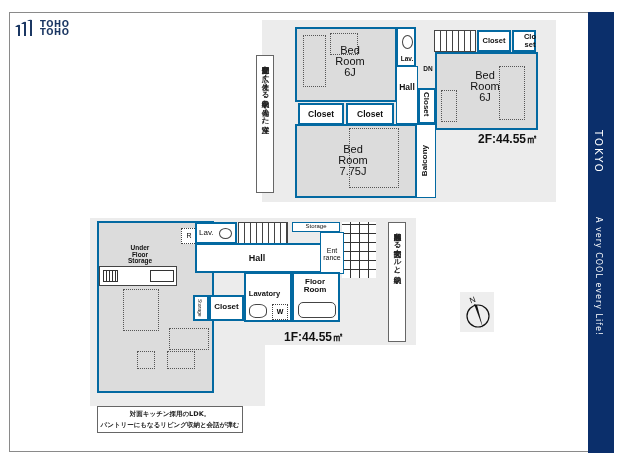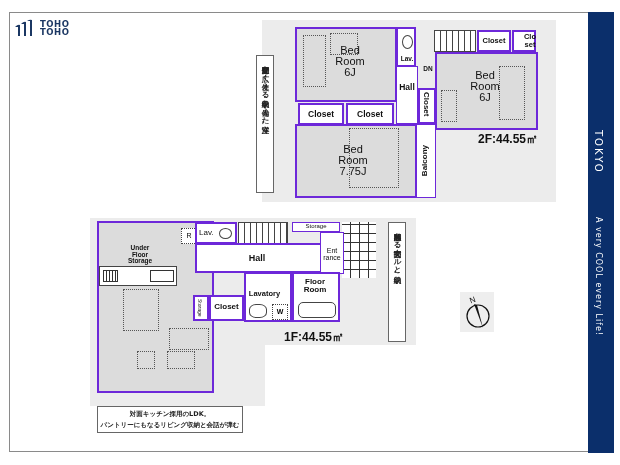--- a/index.html
+++ b/index.html
@@ -4,21 +4,21 @@
 <style>
   html, body { margin:0; padding:0; background:#ffffff; }
   body { width:620px; height:465px; position:relative; overflow:hidden; font-family:"Liberation Sans", sans-serif; }
   .abs { position:absolute; }
   .frame { left:9px; top:12px; width:579px; height:440px; border:1px solid #8a8a8a; border-right:none; box-sizing:border-box; background:#fff; }
   .bluebar { left:588px; top:12px; width:26px; height:441px; background:#0b2f6b; }
   .vtext { writing-mode:vertical-rl; color:#ffffff; font-family:"DejaVu Sans", sans-serif; }
   .brand { left:14px; top:19px; display:flex; align-items:center; gap:4px; }
   .brand-text { font-size:8.5px; line-height:8.5px; font-weight:bold; color:#1b3763; letter-spacing:0.5px; font-family:"DejaVu Sans", sans-serif; }
   .panel { background:#ececec; }
-  .room { position:absolute; background:#dcdcdc; border:2px solid #6d28d9; box-sizing:border-box; }
+  .room { position:absolute; background:#dcdcdc; border:2px solid #0369a1; box-sizing:border-box; }
   .white { background:#ffffff; }
   .lbl { position:absolute; color:#111; font-family:"Liberation Sans", sans-serif; text-align:center; line-height:1.02; }
   .big { font-size:11px; }
   .sm { font-size:8.5px; font-weight:bold; }
   .xs { font-size:6.5px; }
   .dotted { position:absolute; border:1px dotted #555; box-sizing:border-box; }
   .stairs { position:absolute; background:repeating-linear-gradient(90deg,#fff 0 5px,#444 5px 6px); border:1px solid #444; box-sizing:border-box; }
   .tiles { position:absolute; background:
       repeating-linear-gradient(90deg, transparent 0 8px, #333 8px 9px),
       repeating-linear-gradient(0deg, #fff 0 8px, #333 8px 9px); }

